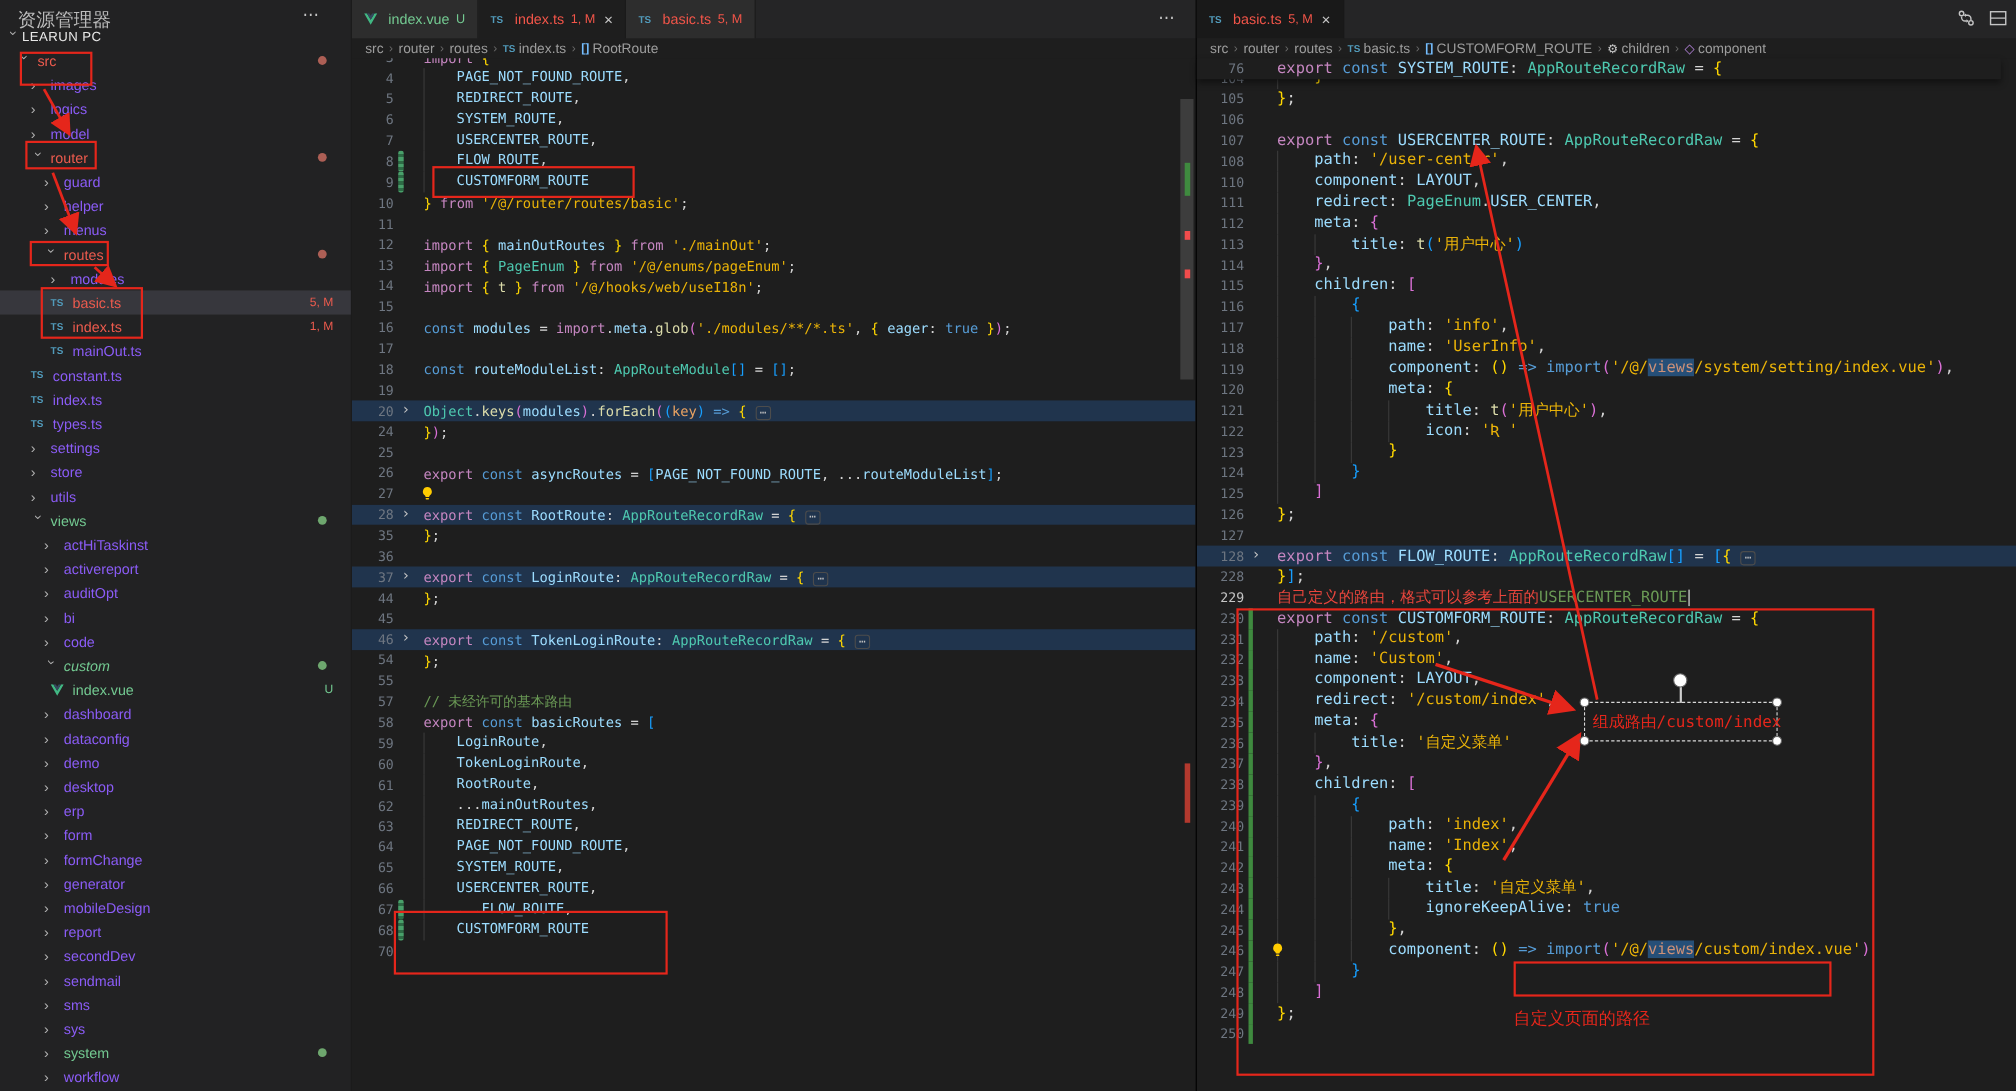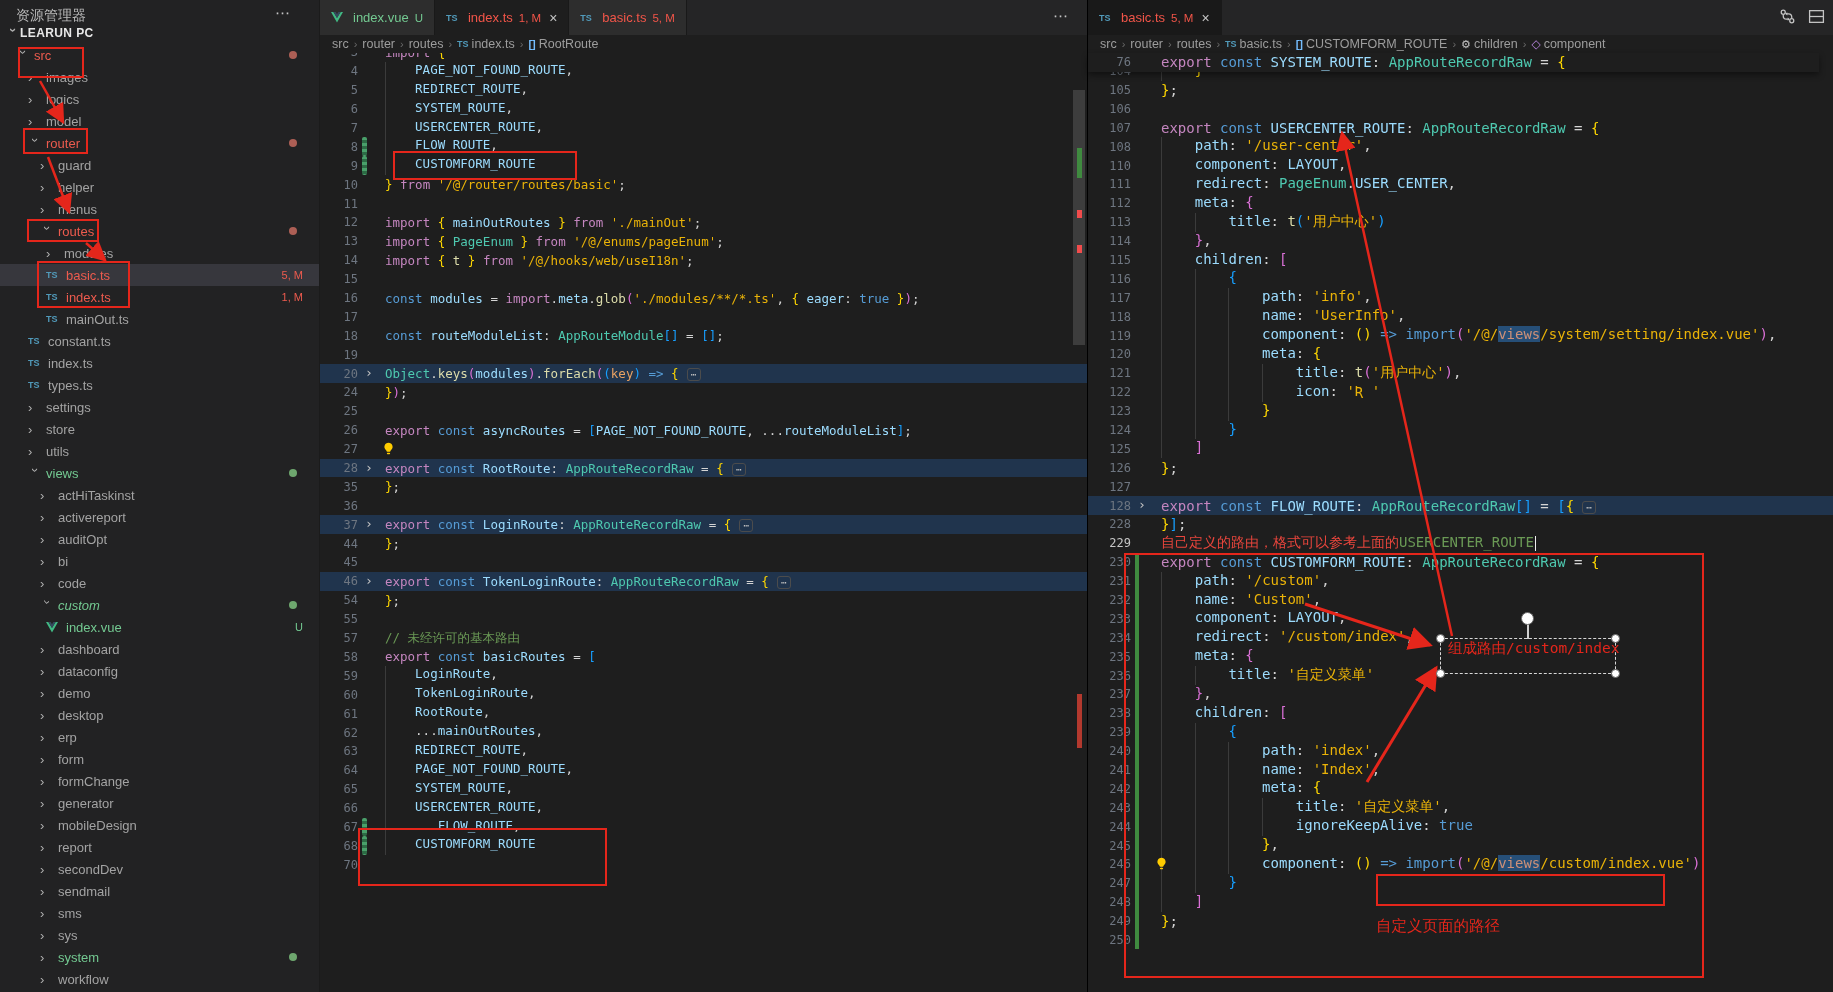--- a/index.html
+++ b/index.html
@@ -5,31 +5,31 @@
   :root{
     --bg-editor:#1e1e1e; --bg-side:#222223; --bg-strip:#252526; --bg-tab:#2d2d2d;
     --ann:#e5261b; --red:#ED5B4E; --green:#73C991; --fg:#cfcfcf;
   }
   *{box-sizing:border-box;margin:0;padding:0}
   body{margin:0;background:#111;font-family:"Liberation Sans",sans-serif;-webkit-font-smoothing:antialiased}
   #app{position:relative;width:1833px;height:992px;background:var(--bg-editor);overflow:hidden}
 
   
   #sidebar{position:absolute;left:0;top:0;width:320px;height:992px;background:var(--bg-side);border-right:1px solid #1b1b1b;overflow:hidden}
-  .side-title{position:absolute;left:16px;top:7px;font-size:14px;color:#bbbbbb}
+  .side-title{position:absolute;left:16px;top:7px;font-size:17px;color:#bbbbbb}
   .side-more{position:absolute;right:28px;top:4px;color:#c5c5c5;font-size:15px;letter-spacing:1px;cursor:pointer}
-  .root-row{position:absolute;left:0;top:22px;width:100%;height:22px;display:flex;align-items:center;font-size:12px;font-weight:700;color:#e8e8e8;letter-spacing:.4px;padding-left:6px}
+  .root-row{position:absolute;left:0;top:22px;width:100%;height:22px;display:flex;align-items:center;font-size:12px;font-weight:400;color:#e8e8e8;letter-spacing:.4px;padding-left:6px}
   #tree{position:absolute;left:0;top:44px;width:100%}
   .trow{position:relative;height:22px;display:flex;align-items:center;font-size:13px;color:var(--fg);cursor:pointer;white-space:nowrap}
   .trow.sel{background:#37373d}
   .chev{display:inline-block;width:14px;color:#b0b0b0;font-size:13px;transform-origin:45% 55%;flex:0 0 14px}
   .chev.open{transform:rotate(90deg)}
   .fic{width:16px;flex:0 0 16px;font-size:9px;font-weight:700;color:#519ABA;display:inline-flex;align-items:center}
   .lbl{margin-left:4px}
-  .c-n{color:#a3a3a3}.c-r{color:#ED5B4E}.c-g{color:#73C991}
+  .c-n{color:#8b5cf6}.c-r{color:#ED5B4E}.c-g{color:#73C991}
   .dot{position:absolute;right:22px;top:7px;width:8px;height:8px;border-radius:50%}
   .dot-r{background:#ad5f55}.dot-g{background:#6ea76e}
   .tbadge{position:absolute;right:16px;font-size:11px}
 
   
   .group{position:absolute;top:0;height:992px;background:var(--bg-editor)}
   #gmid{left:320px;width:767px}
   #grt{left:1087px;width:746px;border-left:1px solid #000}
   .tabstrip{position:absolute;left:0;top:0;right:0;height:35px;background:var(--bg-strip);display:flex;align-items:stretch}
   .tab{display:flex;align-items:center;gap:6px;padding:0 11px;background:var(--bg-tab);border-right:1px solid #191919;font-size:13px;cursor:pointer}
@@ -83,21 +83,21 @@
   #sticky{position:absolute;left:0;top:53px;right:14px;height:19px;background:#1e1e1e;z-index:6;box-shadow:0 3px 6px rgba(0,0,0,.45)}
 
   
   .slider{position:absolute;left:753px;top:90px;width:12px;height:255px;background:rgba(121,121,121,.35);z-index:7}
   .rmark{position:absolute;left:757px;width:5px;z-index:7}
 
   
   .annbox{position:absolute;border:2px solid var(--ann);z-index:40;pointer-events:none}
   .ann-svg{position:absolute;left:0;top:0;z-index:41;pointer-events:none}
   .ann-text{position:absolute;color:var(--ann);font-size:15.5px;z-index:42;font-family:Liberation Sans, sans-serif}
-  #txtbox{position:absolute;left:1440px;top:638px;width:176px;height:36px;border:1.6px dashed #d8d8d8;z-index:43;display:flex;align-items:flex-start;padding-left:7px;cursor:move}
+  #txtbox{position:absolute;left:1440px;top:638px;width:176px;height:36px;border:1.6px dashed #d8d8d8;z-index:43;display:flex;align-items:center;padding-left:7px;cursor:move}
   #txtbox .tbtext{color:var(--ann);font-size:14.5px;font-family:"DejaVu Sans Mono","Liberation Mono",monospace;white-space:nowrap}
   #txtbox .gcaret{display:inline-block;width:2px;height:17px;background:#3ecf4a;margin-left:1px}
   .hdl{position:absolute;width:9px;height:9px;border-radius:50%;background:#ffffff;border:1px solid #666;z-index:44}
   .rot-stem{position:absolute;left:86px;top:-18px;width:1.5px;height:18px;background:#cfcfcf}
   .rot-dot{position:absolute;left:80px;top:-27px;width:13px;height:13px;border-radius:50%;background:#ffffff;border:1px solid #666}
 </style>
 </head>
 <body>
 
 <div id="app">

